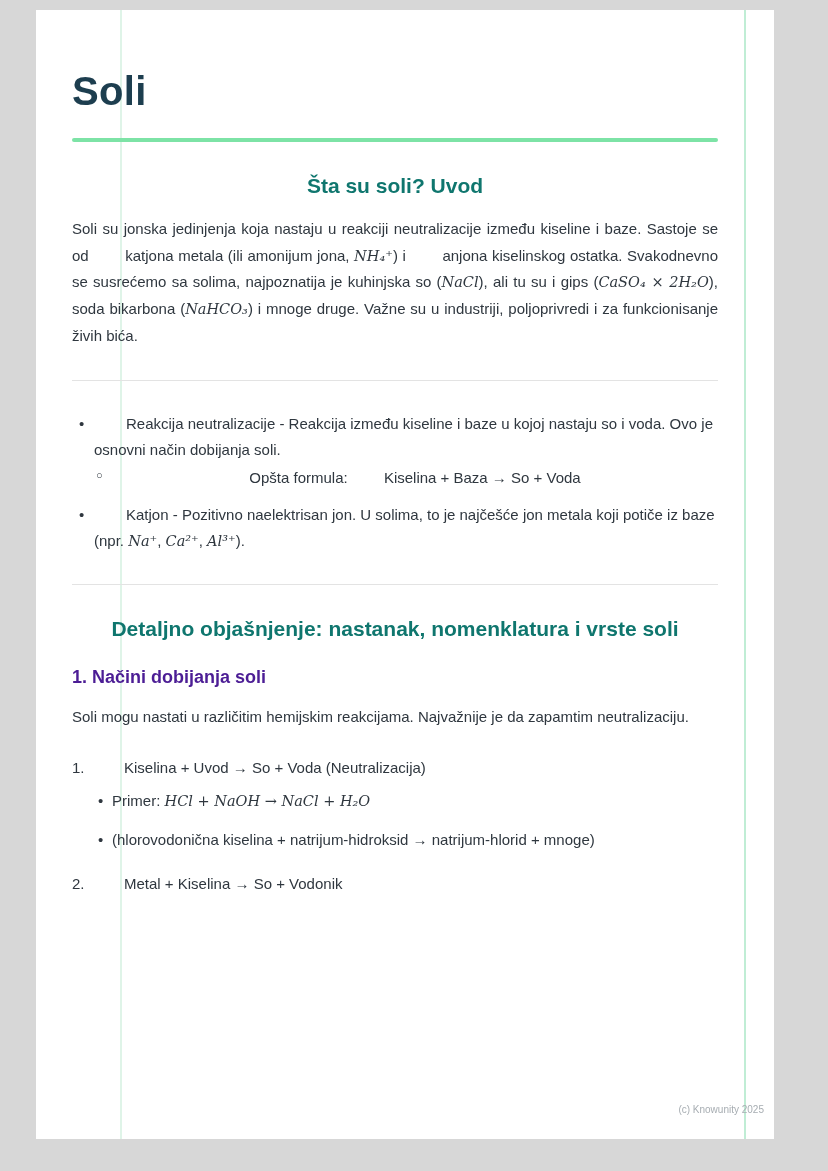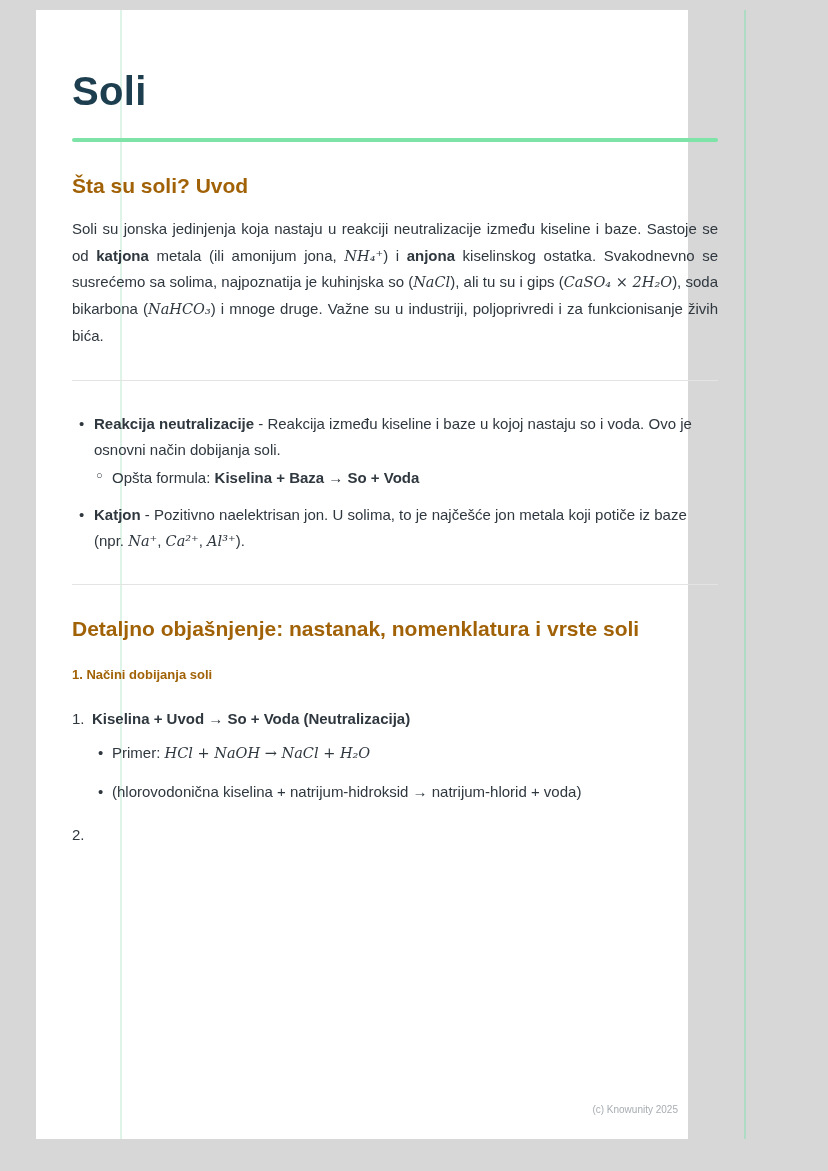--- a/index.html
+++ b/index.html
@@ -7,21 +7,21 @@
   body {
     width: 828px; height: 1171px;
     background: #d7d7d7;
     font-family: "Liberation Sans", sans-serif;
     position: relative;
     overflow: hidden;
   }
   .page {
     position: absolute;
     left: 36px; top: 10px;
-    width: 652px; height: 1129px;
+    width: 738px; height: 1129px;
     background: #ffffff;
   }
   .vline {
     position: absolute; top: 0; bottom: 0; width: 2px; z-index: 0;
   }
   .vline.left  { left: 84px;  background: rgba(150, 220, 180, 0.30); }
   .vline.right { left: 708px; background: rgba(140, 222, 178, 0.55); }
 
   .content {
     position: relative; z-index: 1;
@@ -43,41 +43,42 @@
     margin-top: 26px;
     height: 4px;
     background: #7de3a6;
     border-radius: 2px;
     width: 646px;
   }
   h2.section {
     margin: 32px 0 18px;
     font-size: 21px;
     font-weight: 700;
-    color: #a16207;
+    color: #0f766e;
+    text-align: center;
   }
   h3.subsection {
     margin: 26px 0 16px;
-    font-size: 13px;
+    font-size: 18px;
     font-weight: 700;
-    color: #a16207;
+    color: #4c1d95;
   }
   p.body {
     margin: 0;
     font-size: 15px;
     line-height: 1.78;
     text-align: justify;
   }
   .divider {
     width: 646px;
     height: 1px;
     background: #e3e3e3;
     margin: 30px 0;
   }
-  b, .run-b { font-weight: 700; }
+  b, .run-b { font-weight: 400; margin-left: 32px; }
   .math {
     font-family: "DejaVu Serif", serif;
     font-style: italic;
     font-size: 14.5px;
     text-align: right;
   }
 
   ul.terms {
     list-style: none;
     margin: 16px 0 0;
@@ -88,20 +89,21 @@
   ul.terms > li { position: relative; margin-bottom: 11px; }
   ul.terms > li::before {
     content: "•";
     position: absolute; left: -15px; top: 0;
     color: #2f373f; font-size: 15px;
   }
   ul.sub {
     list-style: none;
     margin: 3px 0 4px;
     padding: 0 0 0 18px;
+    text-align: center;
   }
   ul.sub > li { position: relative; }
   ul.sub > li::before {
     content: "○";
     position: absolute; left: -16px; top: 1px;
     color: #2f373f; font-size: 11px;
   }
 
   ol.steps {
     list-style: none;
@@ -155,31 +157,33 @@
             <li><span>Opšta formula: </span><span class="run-b">Kiselina + Baza → So + Voda</span></li>
           </ul>
         </li>
         <li><span class="run-b">Katjon</span><span> - Pozitivno naelektrisan jon. U solima, to je najčešće jon metala koji potiče iz baze (npr. </span><span class="math">Na⁺</span><span>, </span><span class="math">Ca²⁺</span><span>, </span><span class="math">Al³⁺</span><span>).</span></li>
       </ul>
 
       <div class="divider"></div>
 
       <h2 class="section">Detaljno objašnjenje: nastanak, nomenklatura i vrste soli</h2>
       <h3 class="subsection">1. Načini dobijanja soli</h3>
+      <p class="body">Soli mogu nastati u različitim hemijskim reakcijama. Najvažnije je da zapamtim neutralizaciju.</p>
 
       <ol class="steps">
         <li>
           <span class="step-num">1.</span>
           <span class="run-b">Kiselina + Uvod → So + Voda (Neutralizacija)</span>
           <ul class="step-bullets">
             <li><span>Primer: </span><span class="math">HCl + NaOH → NaCl + H₂O</span></li>
-            <li><span>(hlorovodonična kiselina + natrijum-hidroksid → natrijum-hlorid + voda)</span></li>
+            <li><span>(hlorovodonična kiselina + natrijum-hidroksid → natrijum-hlorid + mnoge)</span></li>
           </ul>
         </li>
         <li>
           <span class="step-num">2.</span>
+          <span class="run-b">Metal + Kiselina → So + Vodonik</span>
         </li>
       </ol>
     </div>
   </div>
 
   <div class="footer">(c) Knowunity 2025</div>
 </div>
 
 </body></html>

